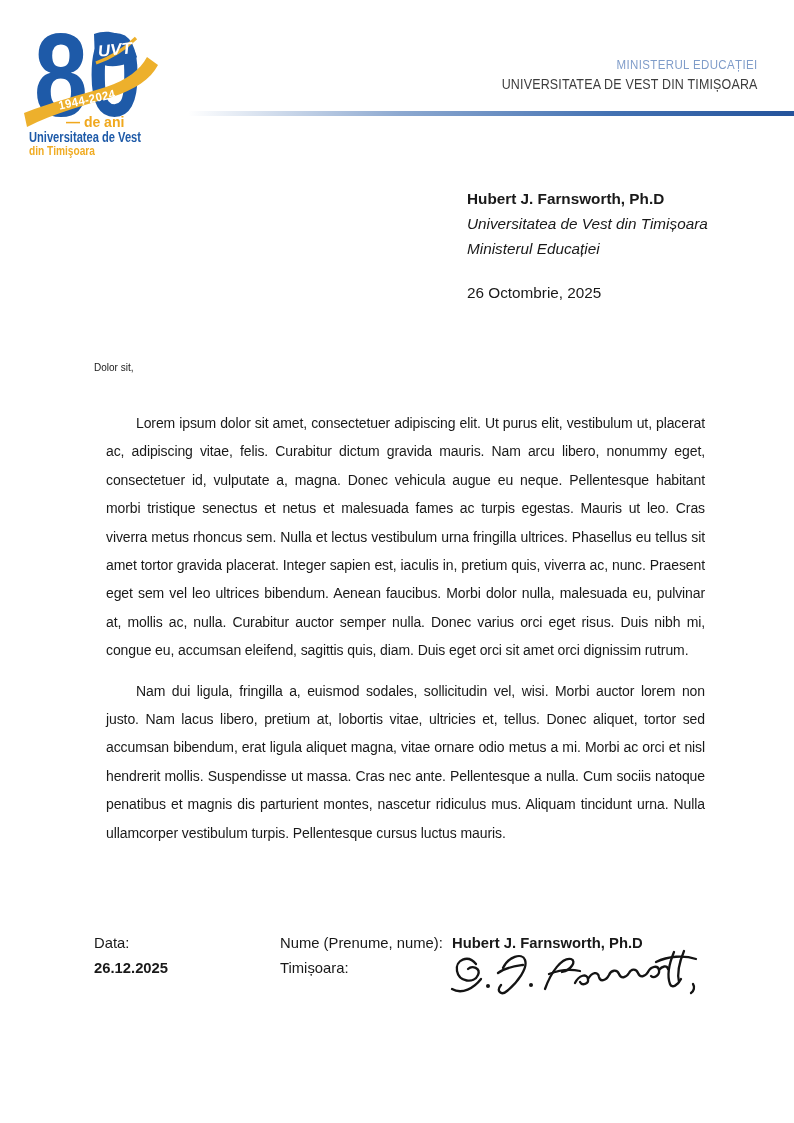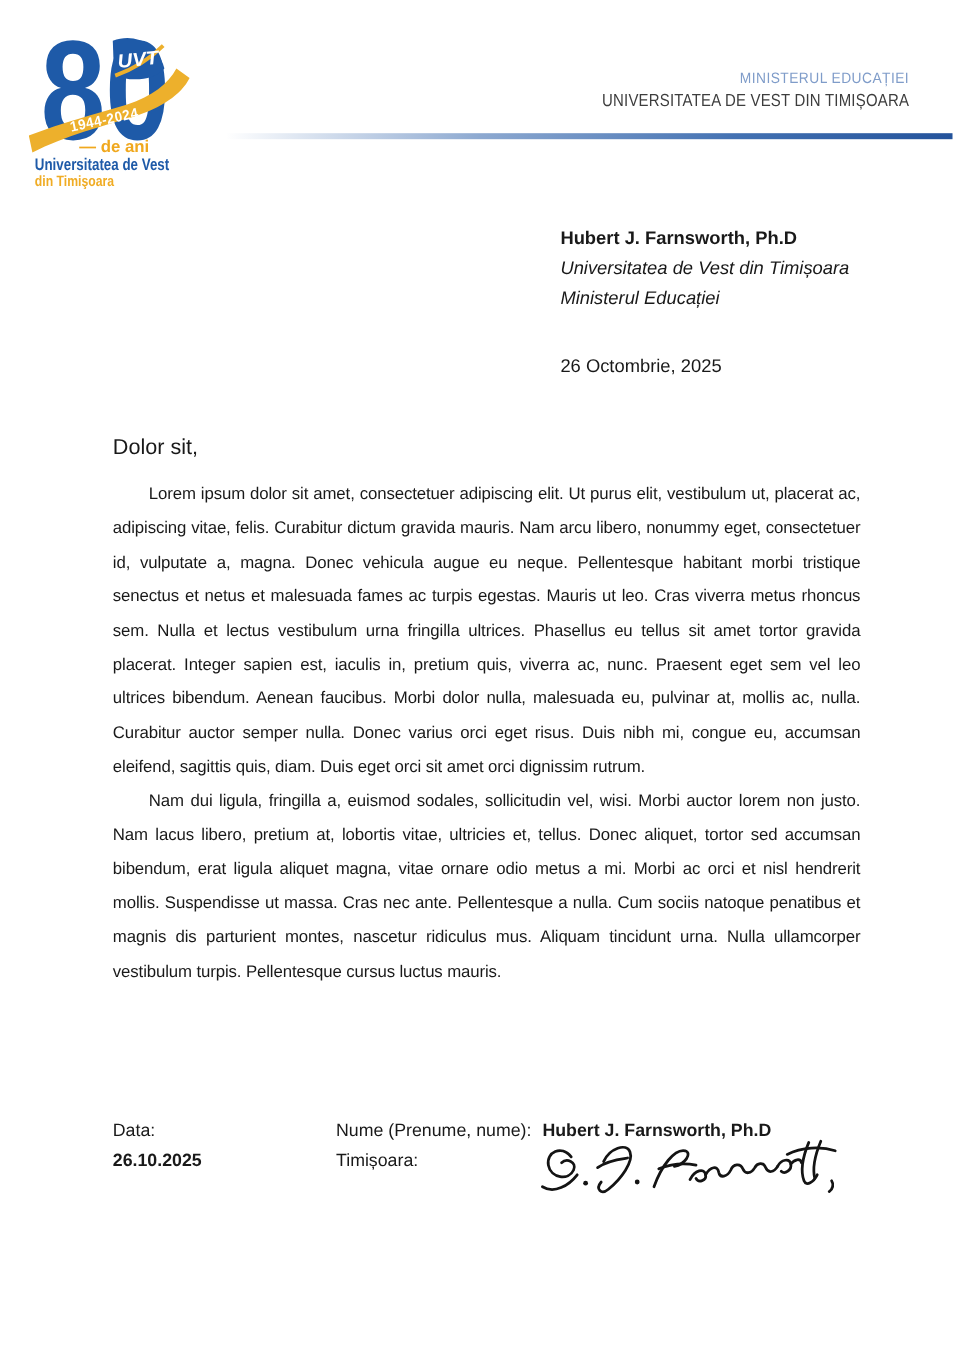--- a/index.html
+++ b/index.html
@@ -29,28 +29,28 @@
     transform:scaleX(.86);transform-origin:right center;white-space:nowrap;
   }
   .header-rule{
     position:absolute;left:188px;right:0;top:111px;height:5px;
     background:linear-gradient(to right, rgba(47,98,170,0), rgba(47,98,170,.55) 35%, rgba(47,98,170,.9) 70%, #24539b);
   }
   
   .recipient{position:absolute;left:467px;top:186px;font-size:15.3px;line-height:25px;}
   .recipient .bold{font-weight:bold;}
   .recipient .it{font-style:italic;}
-  .letter-date{margin-top:32px;}
+  .letter-date{margin-top:19px;}
   
-  .salutation{position:absolute;left:94px;top:362px;font-size:18px;}
+  .salutation{position:absolute;left:94px;top:362px;font-size:10px;}
   .letter-body{
     position:absolute;left:94px;top:397px;width:623px;
     font-size:14px;line-height:28.4px;text-align:justify;letter-spacing:-.1px;
   }
-  .letter-body p{margin:0;text-indent:30px;}
+  .letter-body p{margin:12px;text-indent:30px;}
   
   .sig{position:absolute;font-size:14.8px;white-space:nowrap;}
   .sig.b{font-weight:bold;}
   .sig-date-label{left:94px;top:935px;text-align:right;}
   .sig-date-value{left:94px;top:960px;}
   .sig-name-label{left:280px;top:935px;text-align:center;}
   .sig-sign-label{left:280px;top:960px;}
   .sig-name-value{left:452px;top:935px;}
   .sig-script{position:absolute;left:448px;top:940px;}
   
@@ -94,21 +94,21 @@
     <div class="letter-date">26 Octombrie, 2025</div>
   </div>
 
   <div class="salutation">Dolor sit,</div>
   <div class="letter-body">
     <p>Lorem ipsum dolor sit amet, consectetuer adipiscing elit. Ut purus elit, vestibulum ut, placerat ac, adipiscing vitae, felis. Curabitur dictum gravida mauris. Nam arcu libero, nonummy eget, consectetuer id, vulputate a, magna. Donec vehicula augue eu neque. Pellentesque habitant morbi tristique senectus et netus et malesuada fames ac turpis egestas. Mauris ut leo. Cras viverra metus rhoncus sem. Nulla et lectus vestibulum urna fringilla ultrices. Phasellus eu tellus sit amet tortor gravida placerat. Integer sapien est, iaculis in, pretium quis, viverra ac, nunc. Praesent eget sem vel leo ultrices bibendum. Aenean faucibus. Morbi dolor nulla, malesuada eu, pulvinar at, mollis ac, nulla. Curabitur auctor semper nulla. Donec varius orci eget risus. Duis nibh mi, congue eu, accumsan eleifend, sagittis quis, diam. Duis eget orci sit amet orci dignissim rutrum.</p>
     <p>Nam dui ligula, fringilla a, euismod sodales, sollicitudin vel, wisi. Morbi auctor lorem non justo. Nam lacus libero, pretium at, lobortis vitae, ultricies et, tellus. Donec aliquet, tortor sed accumsan bibendum, erat ligula aliquet magna, vitae ornare odio metus a mi. Morbi ac orci et nisl hendrerit mollis. Suspendisse ut massa. Cras nec ante. Pellentesque a nulla. Cum sociis natoque penatibus et magnis dis parturient montes, nascetur ridiculus mus. Aliquam tincidunt urna. Nulla ullamcorper vestibulum turpis. Pellentesque cursus luctus mauris.</p>
   </div>
 
   <div class="sig sig-date-label">Data:</div>
-  <div class="sig b sig-date-value">26.10.2025</div>
+  <div class="sig b sig-date-value">26.12.2025</div>
   <div class="sig sig-name-label">Nume (Prenume, nume):</div>
   <div class="sig sig-sign-label">Timișoara:</div>
   <div class="sig b sig-name-value">Hubert J. Farnsworth, Ph.D</div>
 
   <svg class="sig-script" width="252" height="60" viewBox="0 0 252 60">
     <g stroke="#141414" stroke-width="2.3" fill="none" stroke-linecap="round">
       <path d="M28 24 C20 14 7 20 9 31 C11 42 26 44 30 35 C33 28 24 25 20 29"></path>
       <path d="M4 49 C14 55 26 48 33 39"></path>
       <path d="M55 28 C60 17 74 12 77 20 C80 28 70 42 59 51 C53 56 48 51 53 45"></path>
       <path d="M50 33 C58 27 68 26 75 25"></path>

